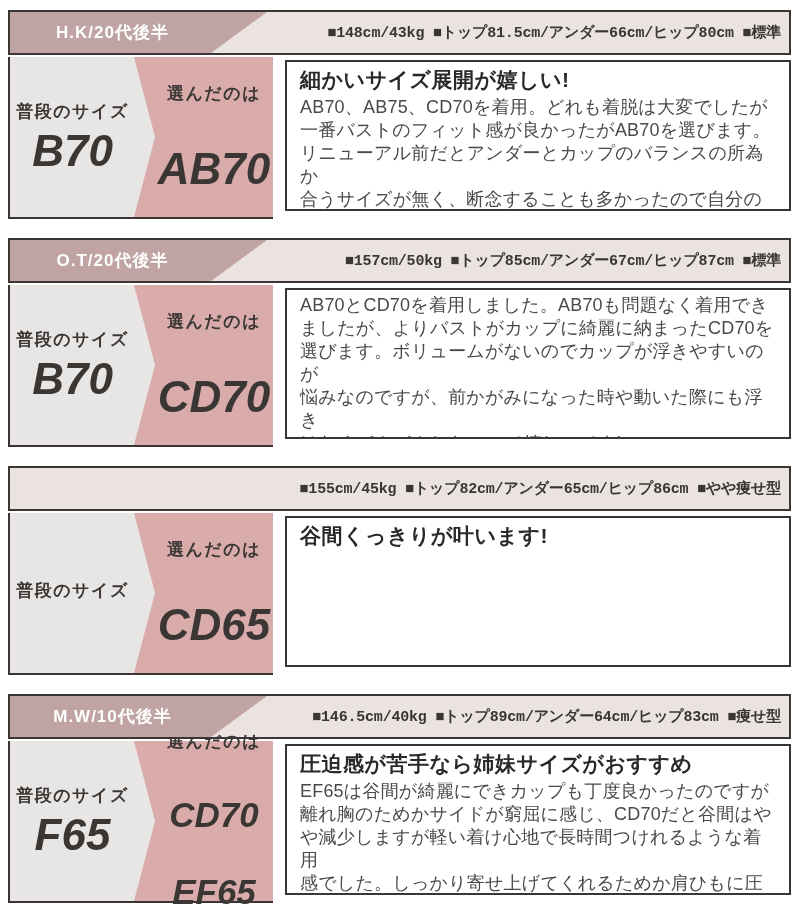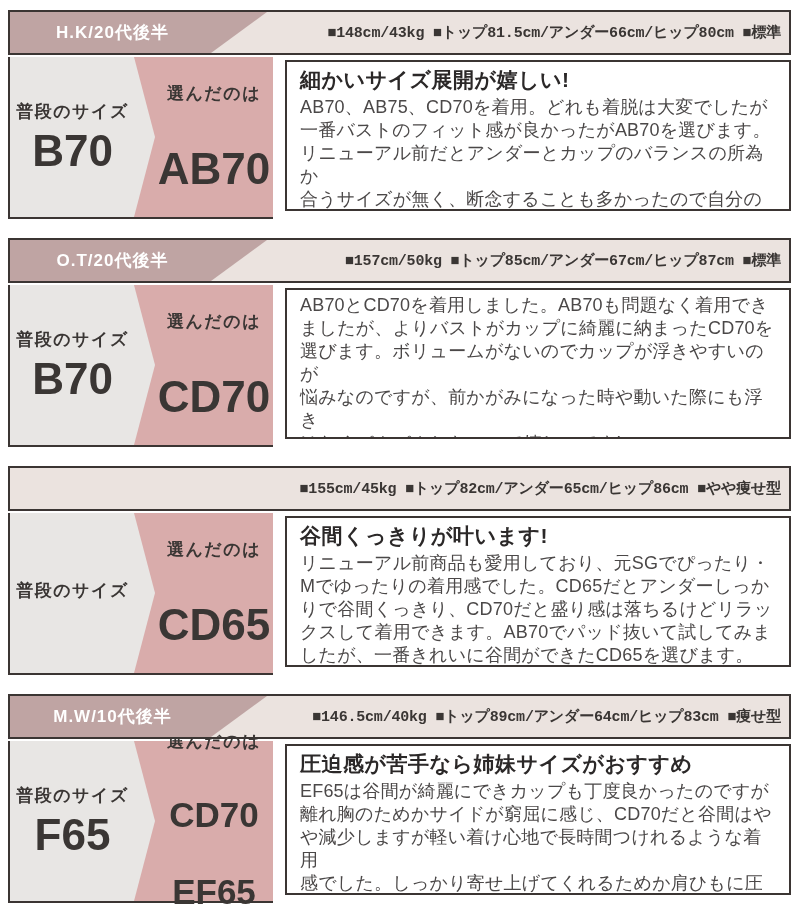--- a/index.html
+++ b/index.html
@@ -38,21 +38,21 @@
     box-sizing:border-box;display:flex;
   }
   .size-col{display:flex;flex-direction:column;align-items:center;justify-content:center;color:var(--size-text,#3a3634);}
   .usual-col{
     width:145px;flex:none;background:var(--usual-bg,#e8e6e4);
     clip-path:polygon(0 0,124px 0,145px 50%,124px 100%,0 100%);
     padding-right:20px;box-sizing:border-box;
   }
   .chosen-col{flex:1;gap:36px;}
   .size-label{font-size:17px;font-weight:700;letter-spacing:1.5px;margin-bottom:5px;white-space:nowrap;}
-  .size-value{font-size:44px;font-weight:700;line-height:1.05;white-space:nowrap;}
+  .size-value{font-size:44px;font-weight:700;line-height:1.05;white-space:nowrap;font-style:italic;}
   .size-value.small{font-size:35px;line-height:1.18;}
   
   .review{
     flex:1;margin-left:12px;margin-top:3px;margin-bottom:8px;
     border:2px solid var(--border-dark,#3b3533);background:#fff;
     padding:4px 10px 2px 13px;box-sizing:border-box;overflow:hidden;
   }
   .review h3{
     margin:1px 0 3px;font-size:21px;line-height:1.25;letter-spacing:0.5px;
     color:var(--title-text,#2b2828);font-weight:700;
@@ -129,25 +129,20 @@
         <div class="size-col usual-col">
           <div class="size-label">普段のサイズ</div>
         </div>
         <div class="size-col chosen-col">
           <div class="size-label">選んだのは</div>
           <div class="size-value">CD65</div>
         </div>
       </div>
       <div class="review">
         <h3>谷間くっきりが叶います!</h3>
-        <p>リニューアル前商品も愛用しており、元SGでぴったり・
-Mでゆったりの着用感でした。CD65だとアンダーしっか
-りで谷間くっきり、CD70だと盛り感は落ちるけどリラッ
-クスして着用できます。AB70でパッド抜いて試してみま
-したが、一番きれいに谷間ができたCD65を選びます。</p>
       </div>
     </div>
   </div>
 
   <div class="section">
     <div class="sec-header">
       <div class="badge">M.W/10代後半</div>
       <div class="stats">■146.5cm/40kg ■トップ89cm/アンダー64cm/ヒップ83cm ■痩せ型</div>
     </div>
     <div class="sec-body">

